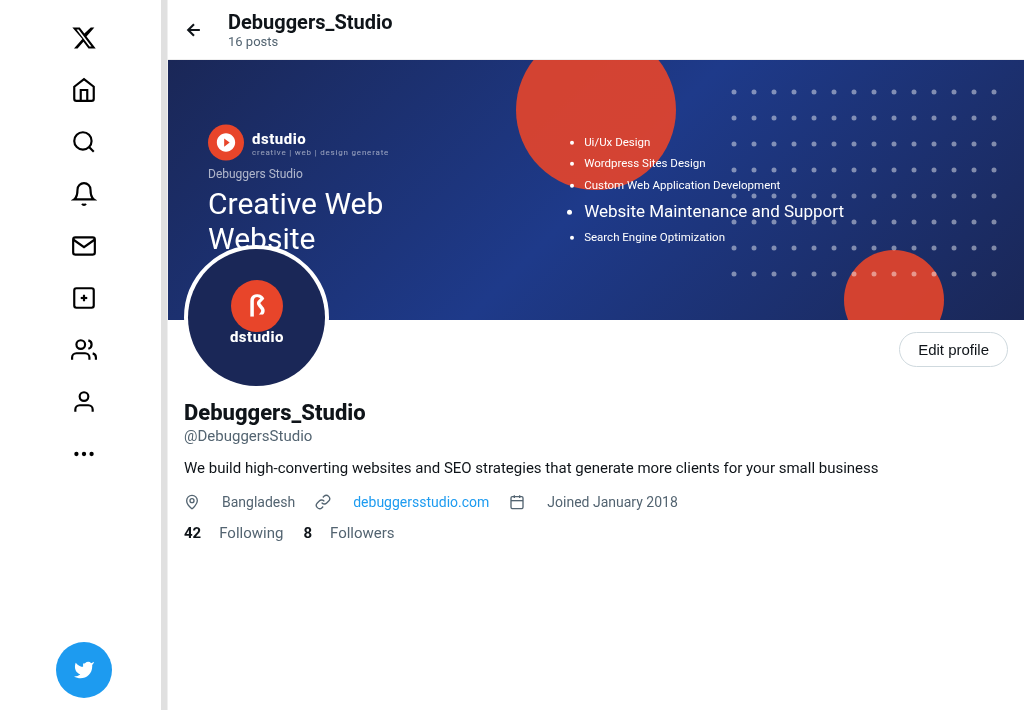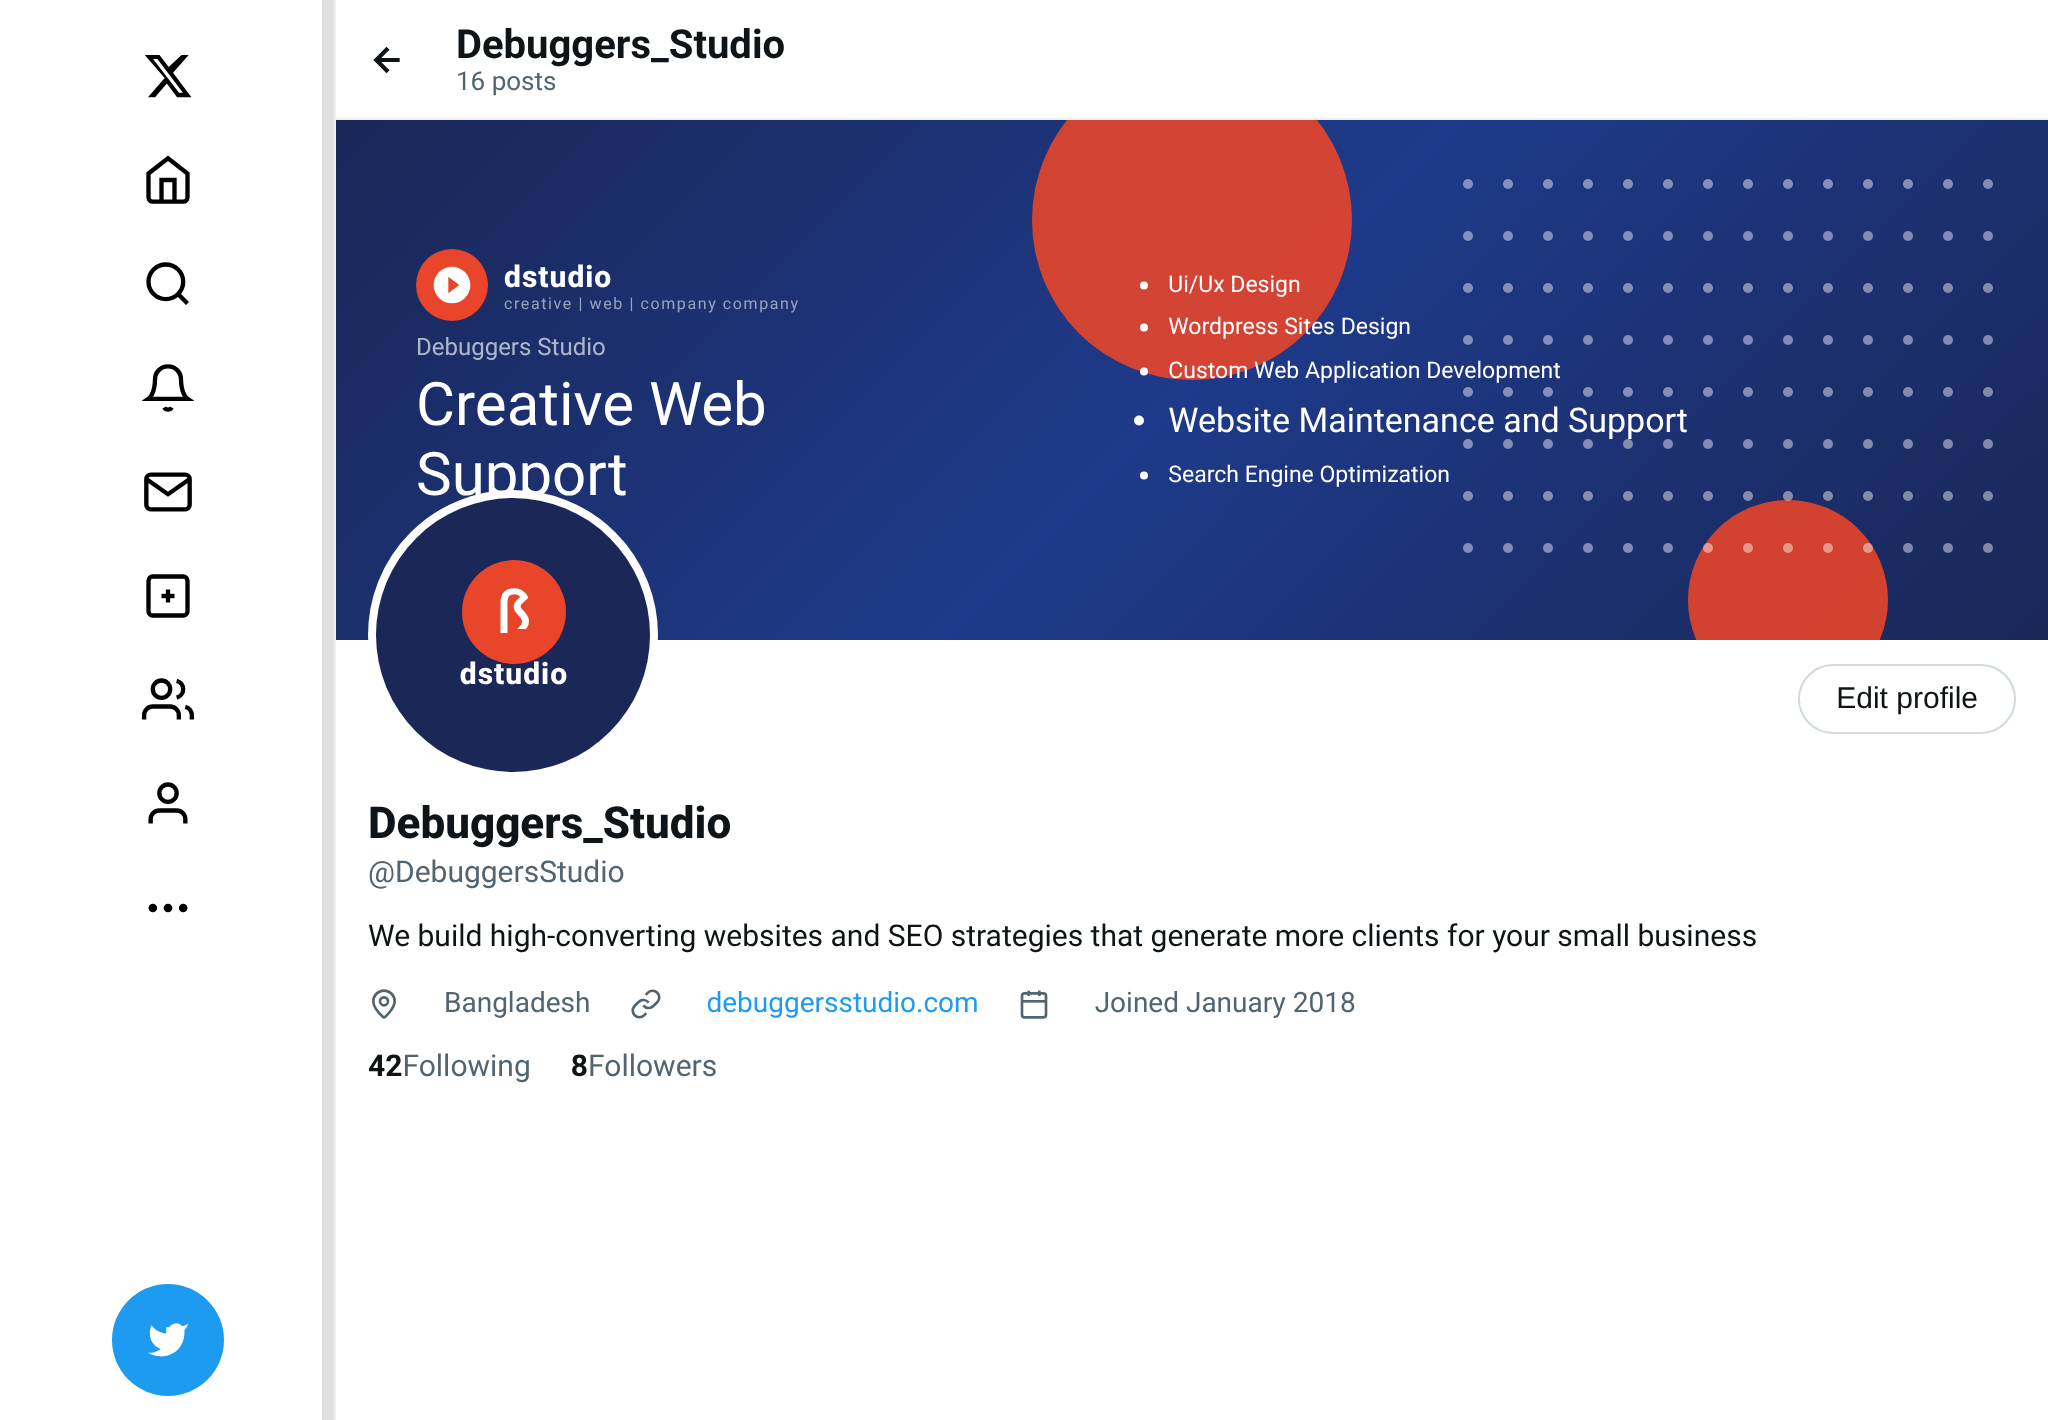--- a/index.html
+++ b/index.html
@@ -292,21 +292,21 @@
 
     
     .profile-stats {
       display: flex;
       gap: 20px;
       font-size: 15px;
     }
 
     .stat-item {
       display: flex;
-      gap: 0;
+      gap: 18px;
       justify-content: center;
     }
 
     .stat-number {
       font-weight: 700;
       color: #0f1419;
     }
 
     .stat-label {
       color: #536471;
@@ -537,27 +537,27 @@
 
       <div class="banner-text-area">
         <div class="banner-dstudio-logo">
           <div class="banner-logo-icon">
             <svg width="22" height="22" viewBox="0 0 24 24" fill="white">
               <path d="M12 2C6.48 2 2 6.48 2 12s4.48 10 10 10 10-4.48 10-10S17.52 2 12 2zm-2 14.5v-9l6 4.5-6 4.5z"></path>
             </svg>
           </div>
           <div>
             <div style="color:#fff;font-size:15px;font-weight:800;letter-spacing:0.5px;">dstudio</div>
-            <div style="color:rgba(255,255,255,0.55);font-size:8px;letter-spacing:0.8px;">creative | web | company company</div>
+            <div style="color:rgba(255,255,255,0.55);font-size:8px;letter-spacing:0.8px;">creative | web | design generate</div>
           </div>
         </div>
         <div style="color:rgba(255,255,255,0.65);font-size:12px;margin-bottom:6px;">Debuggers Studio</div>
         <div style="color:#fff;font-size:30px;font-weight:400;line-height:1.15;max-width:230px;">
           <span>Creative Web</span><br>
-          <span>Support</span>
+          <span>Website</span>
         </div>
       </div>
 
       <div class="banner-services">
         <ul id="services-list">
             <li style="color: rgb(255, 255, 255); font-size: 11.5px; line-height: 1.85;">Ui/Ux Design</li>
             <li style="color: rgb(255, 255, 255); font-size: 11.5px; line-height: 1.85;">Wordpress Sites Design</li>
             <li style="color: rgb(255, 255, 255); font-size: 11.5px; line-height: 1.85;">Custom Web Application Development</li>
             <li style="color: rgb(255, 255, 255); font-size: 17px; line-height: 1.85;">Website Maintenance and Support</li>
             <li style="color: rgb(255, 255, 255); font-size: 11.5px; line-height: 1.85;">Search Engine Optimization</li>

